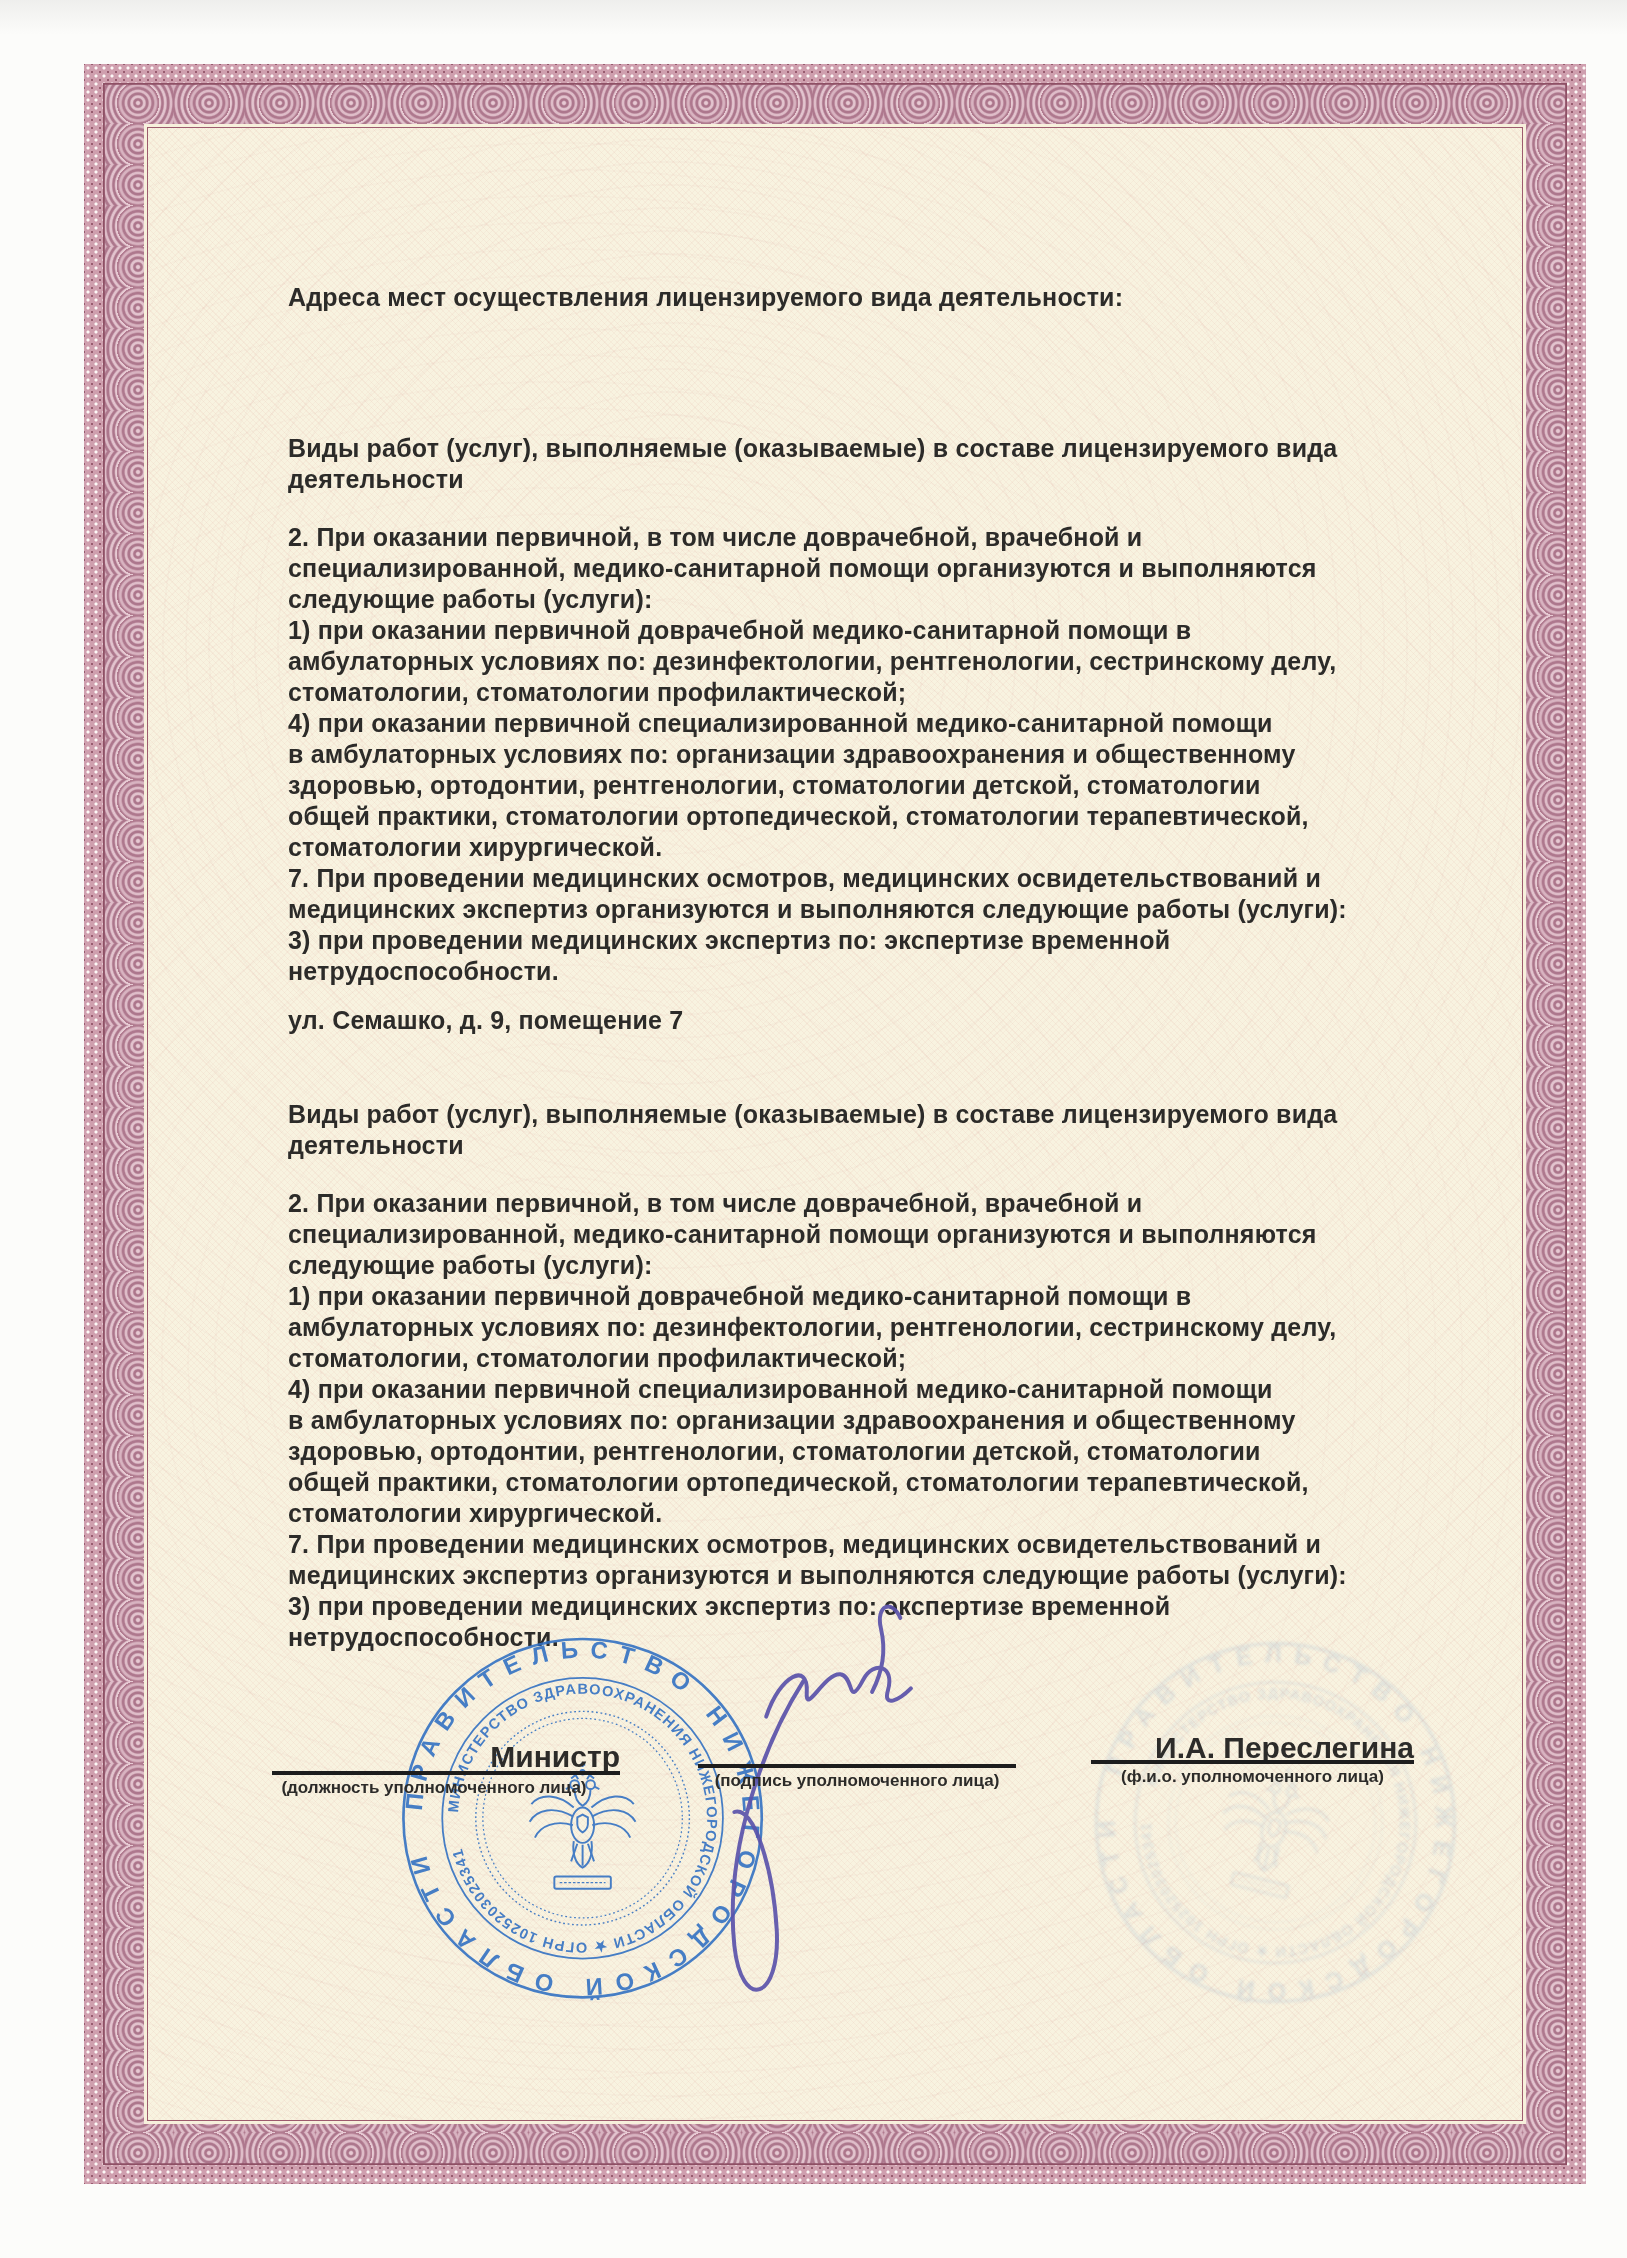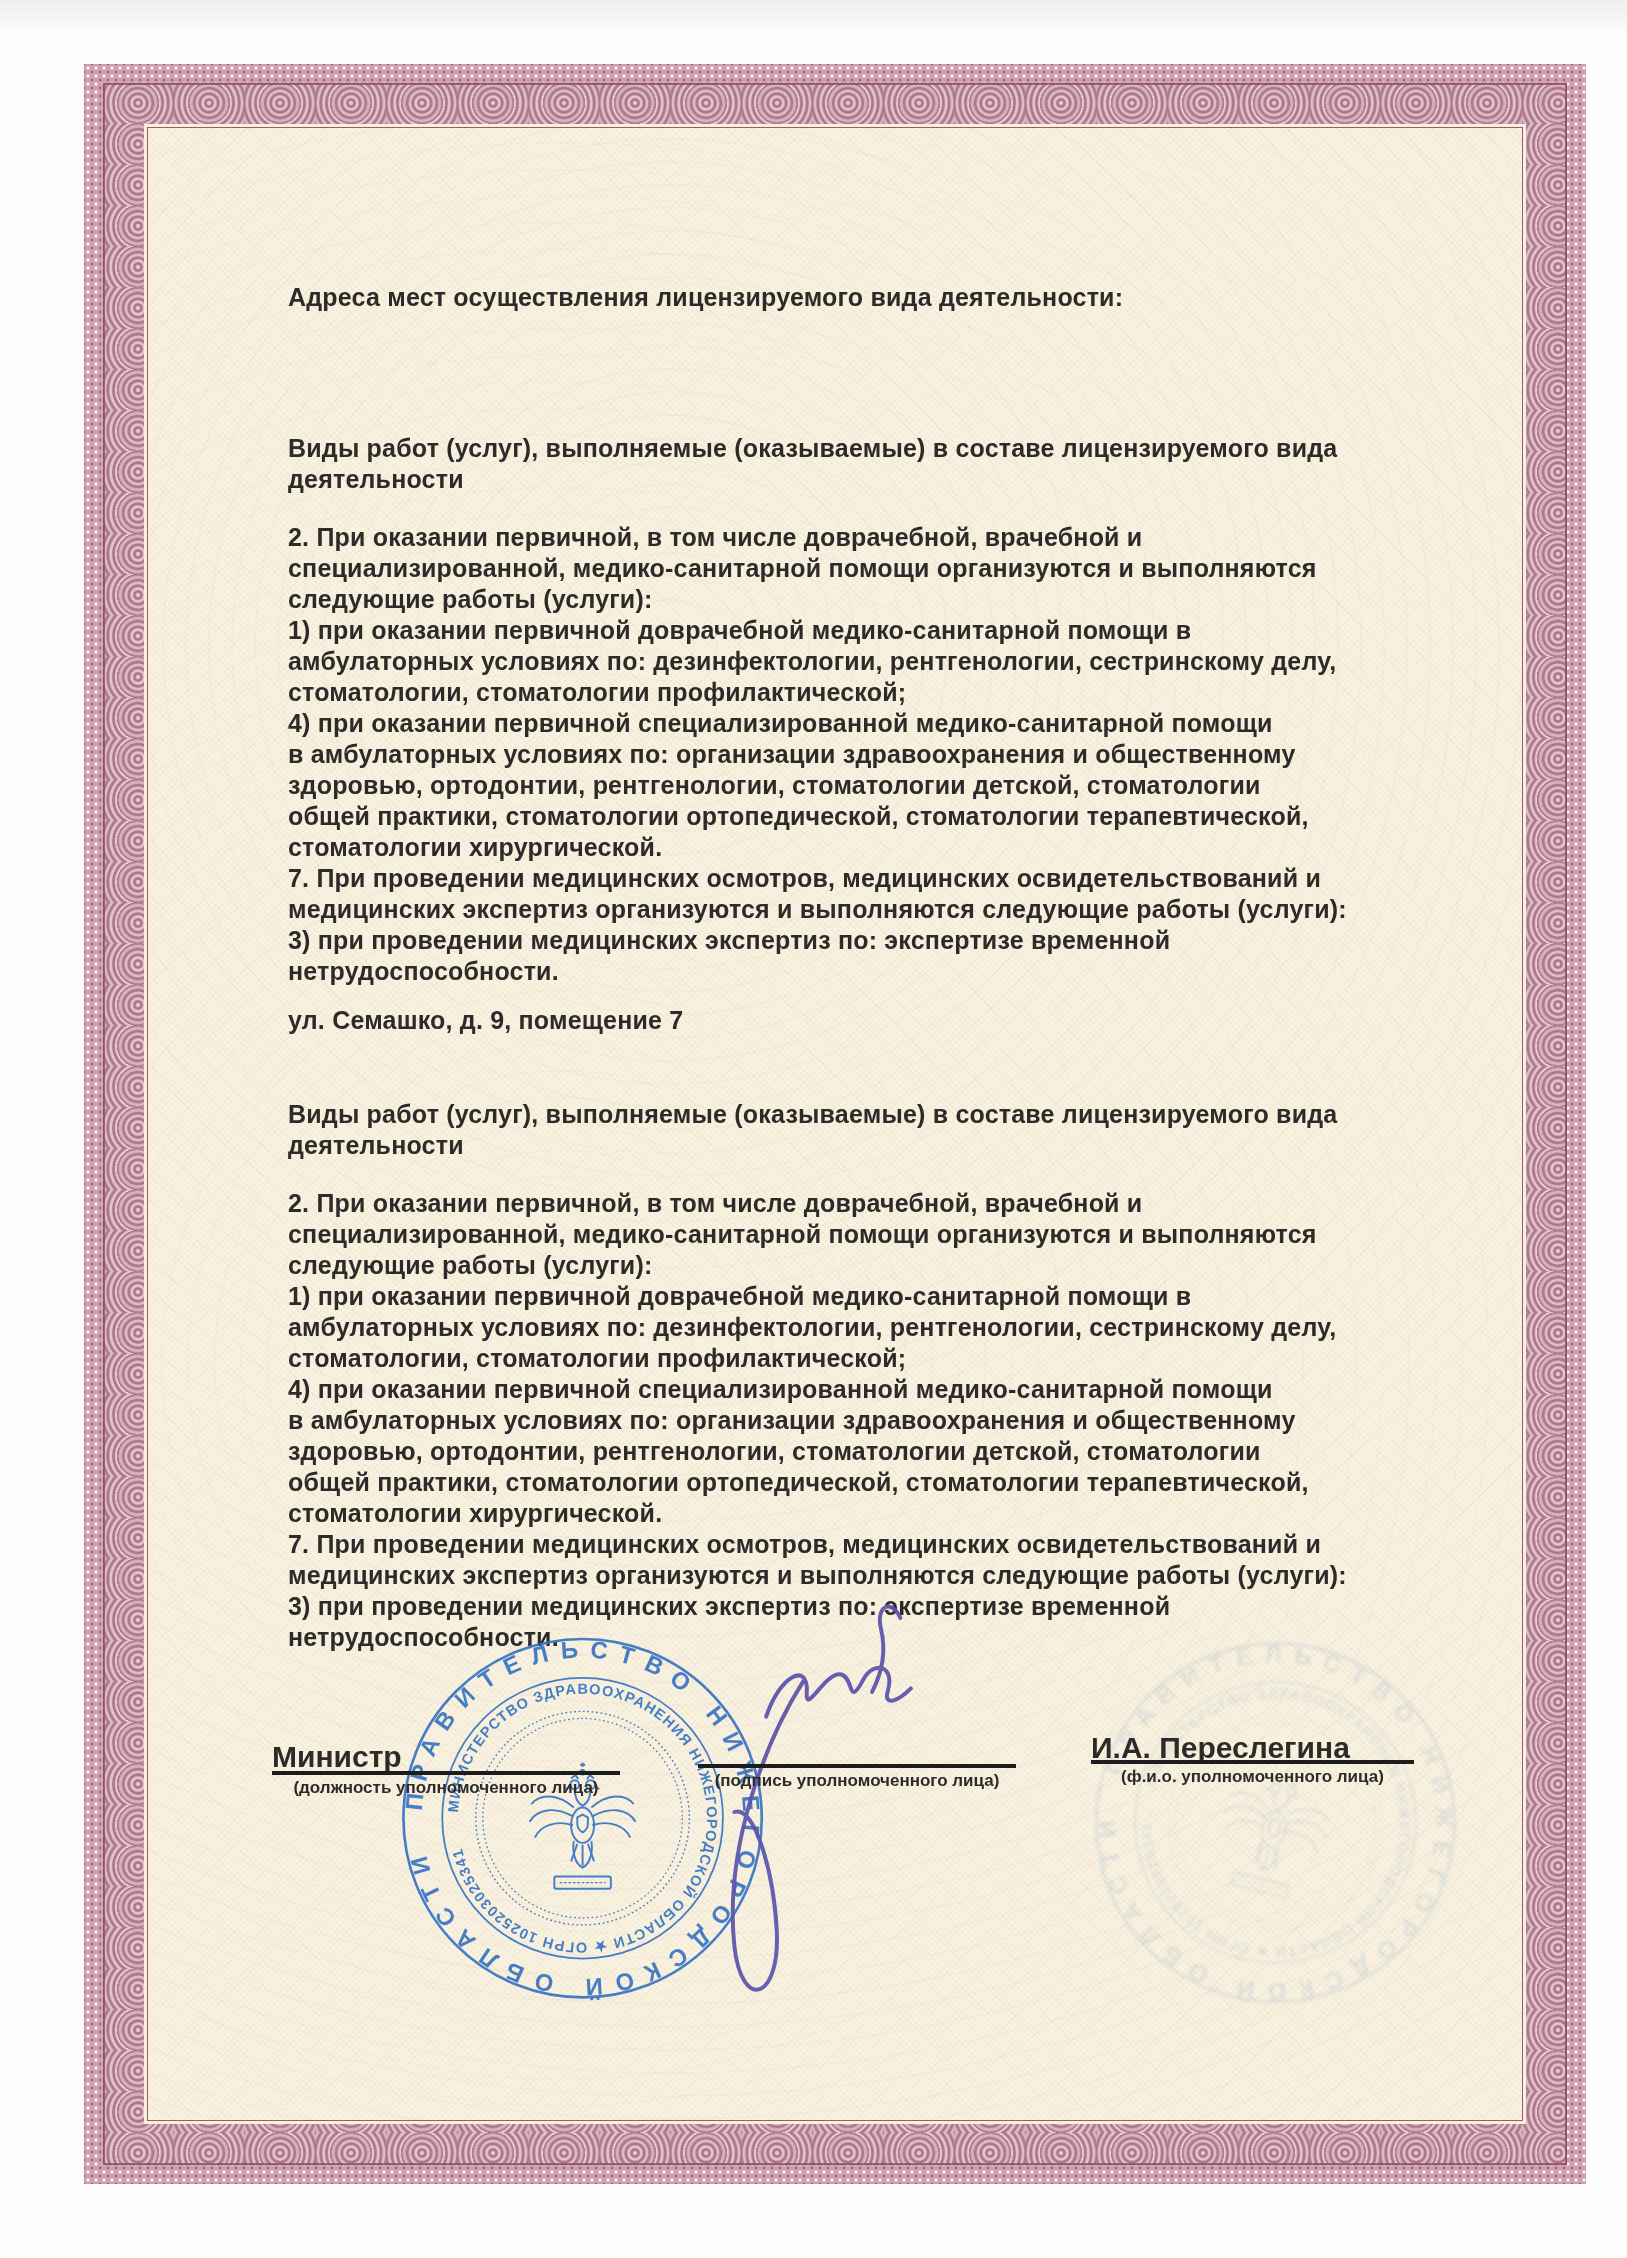--- a/index.html
+++ b/index.html
@@ -52,21 +52,21 @@
     color:#2c2b29;
   }
   .content::before{ 
     content:"";position:absolute;inset:0;pointer-events:none;
     background-image:
       repeating-radial-gradient(circle at 38% 26%, rgba(205,140,140,0.055) 0 1.8px, rgba(0,0,0,0) 1.8px 23px),
       repeating-radial-gradient(circle at 30% 62%, rgba(205,140,140,0.045) 0 1.8px, rgba(0,0,0,0) 1.8px 26.5px);
   }
   .block{position:absolute;left:112px;font-weight:bold;font-size:25px;line-height:31px;letter-spacing:0.2px;margin-left:28px;}
   .line{white-space:nowrap;}
-  .sig-title{position:absolute;font-weight:bold;font-size:30px;line-height:32px;text-align:left;}
+  .sig-title{position:absolute;font-weight:bold;font-size:30px;line-height:32px;text-align:right;}
   .sig-rule{position:absolute;height:4.4px;background:#1d1d1d;}
   .sig-cap{position:absolute;font-weight:bold;font-size:17px;line-height:19.4px;text-align:center;white-space:nowrap;}
   .overlay{position:absolute;inset:0;width:100%;height:100%;}
   .stamp-big{font-family:"Liberation Sans",sans-serif;font-weight:bold;font-size:27px;letter-spacing:2px;fill:#2e6ec2;}
   .stamp-mid{font-family:"Liberation Sans",sans-serif;font-weight:bold;font-size:16.5px;fill:#2e6ec2;}
 </style>
 </head>
 <body>
 
 <div class="page">
@@ -186,21 +186,21 @@
 
               <g stroke="#5a52aa" stroke-width="4.5" fill="none" stroke-linecap="round" opacity="0.92">
                 <path d="M 852,1688 C 842,1666 824,1674 830,1700 C 836,1726 832,1748 820,1772"></path>
                 <path d="M 700,1800 C 716,1752 748,1738 746,1772 C 744,1800 766,1750 784,1752 C 800,1754 792,1792 810,1758 C 822,1736 846,1742 838,1770 C 832,1790 850,1782 864,1768"></path>
                 <path d="M 742,1760 C 700,1826 652,1948 664,2060 C 672,2134 716,2122 712,2042 C 708,1972 686,1900 664,1908"></path>
               </g>
             </svg>
 
             <div class="sig-title" style="left:124px;top:1613px;width:348px">Министр</div>
             <div class="sig-rule" style="left:124px;top:1643px;width:348px"></div>
-            <div class="sig-cap" style="left:124px;top:1650px;width:348px">(должность уполномоченного лица)</div>
+            <div class="sig-cap" style="left:112px;top:1650px;width:348px">(должность уполномоченного лица)</div>
 
             <div class="sig-rule" style="left:550px;top:1636px;width:318px"></div>
             <div class="sig-cap" style="left:550px;top:1643px;width:318px">(подпись уполномоченного лица)</div>
 
             <div class="sig-title" style="left:943px;top:1604px;width:323px">И.А. Переслегина</div>
             <div class="sig-rule" style="left:943px;top:1632px;width:323px"></div>
             <div class="sig-cap" style="left:943px;top:1639px;width:323px">(ф.и.о. уполномоченного лица)</div>
 
           </div>
         </div>

